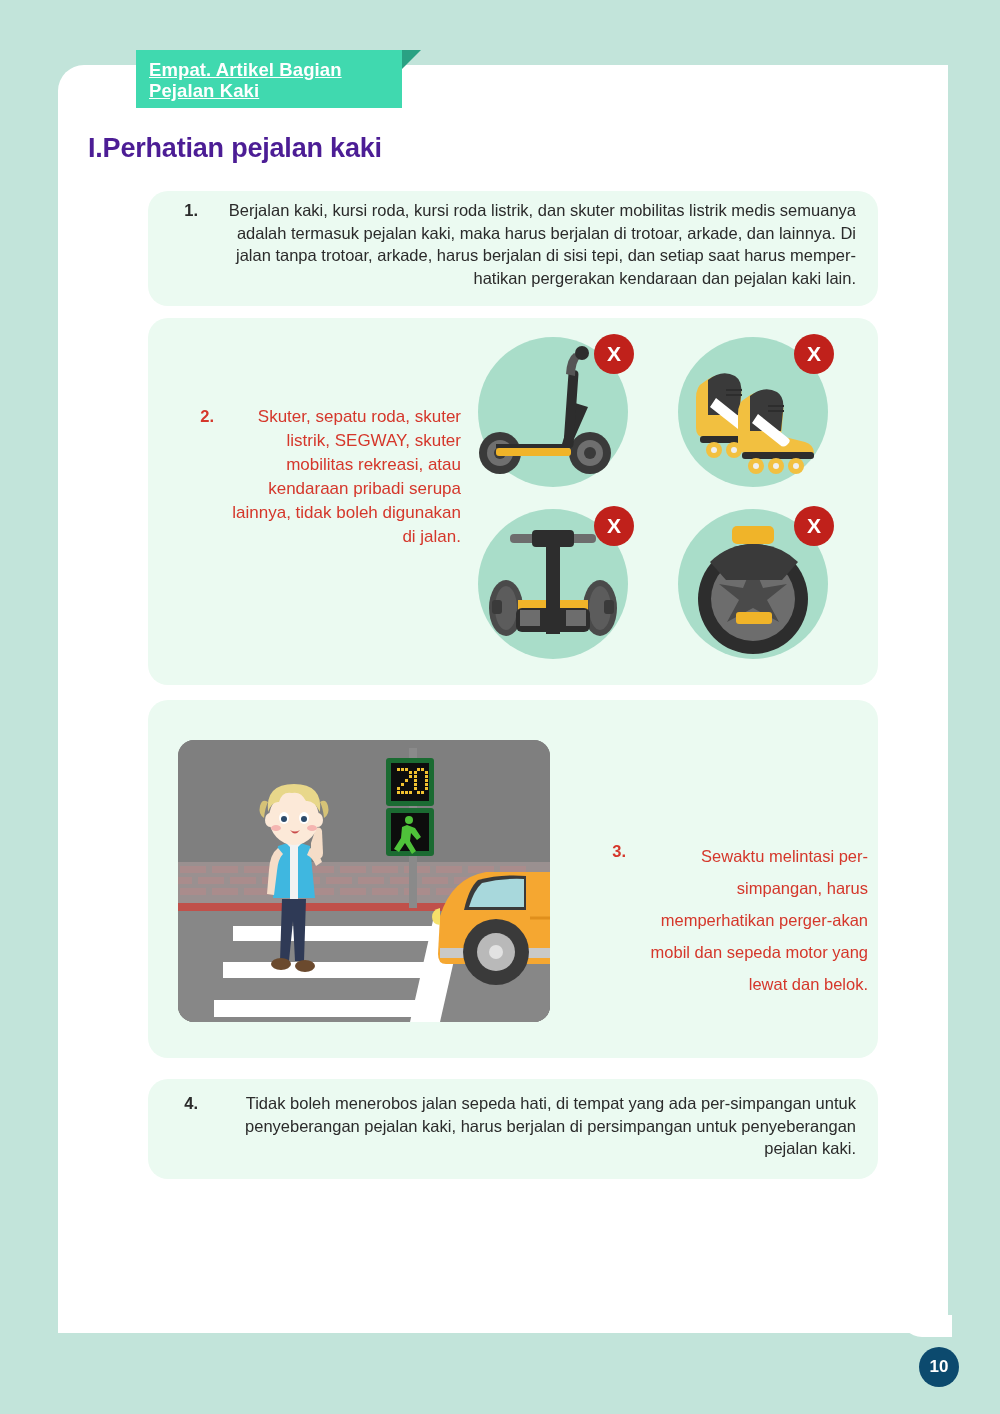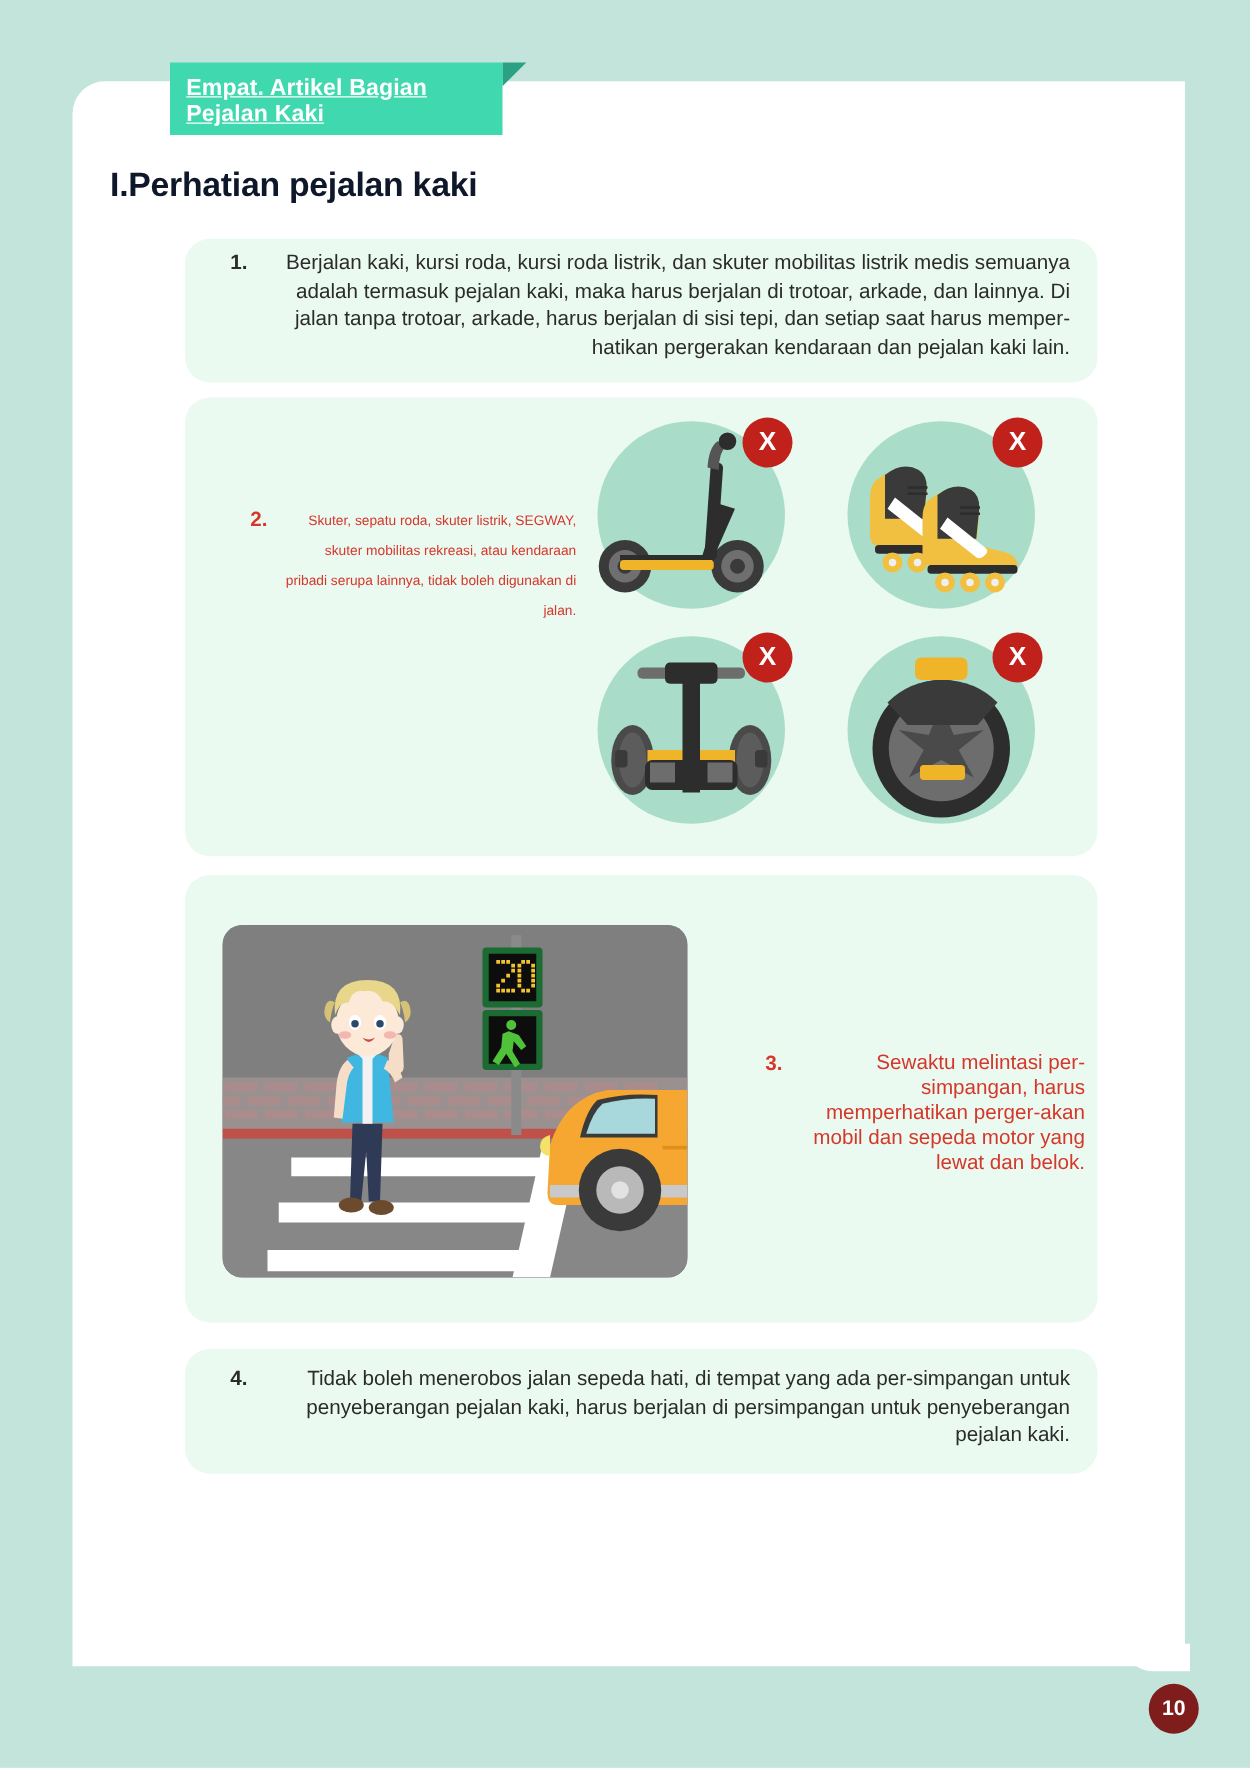--- a/index.html
+++ b/index.html
@@ -48,21 +48,21 @@
     width: 0; height: 0;
     border-top: 19px solid #2aa183;
     border-right: 19px solid transparent;
     z-index: 5;
   }
 
   
   .heading {
     position: absolute;
     left: 88px; top: 133px;
-    color: #0f172a;
+    color: #4c1d95;
     font-size: 27px;
     font-weight: bold;
     letter-spacing: -.2px;
   }
 
   
   .panel {
     position: absolute;
     background: #ebfaf1;
     border-radius: 20px;
@@ -92,25 +92,25 @@
     text-align: right;
   }
   .dark .item-num, .dark .item-body { color: #2b2b2b; }
   .red  .item-num, .red  .item-body { color: #d5372b; }
 
   #item-1 { left: 176px; top: 199px;  width: 680px; }
   #item-1 .item-num { width: 22px; margin-right: 15px; }
 
   #item-2 { left: 196px; top: 405px;  width: 265px; }
   #item-2 .item-num { width: 18px; margin-right: 12px; }
-  #item-2 .item-body { line-height: 24px; font-size: 11px; }
+  #item-2 .item-body { line-height: 24px; font-size: 17px; }
 
   #item-3 { left: 608px; top: 840px;  width: 260px; }
   #item-3 .item-num { width: 18px; margin-right: 12px; }
-  #item-3 .item-body { line-height: 20px; }
+  #item-3 .item-body { line-height: 32px; }
 
   #item-4 { left: 176px; top: 1092px; width: 680px; }
   #item-4 .item-num { width: 22px; margin-right: 15px; }
 
   
   .icon-grid {
     position: absolute;
     left: 470px; top: 332px;
     width: 366px; height: 340px;
   }
@@ -149,21 +149,21 @@
     overflow: hidden;
     background: #807f7f;
   }
 
   
   .pagenum {
     position: absolute;
     left: 919px; top: 1347px;
     width: 40px; height: 40px;
     border-radius: 50%;
-    background: #7f1d1d;
+    background: #0c4a6e;
     color: #ffffff;
     font-size: 17px;
     font-weight: bold;
     line-height: 40px;
     text-align: center;
   }
   .corner-notch {
     position: absolute;
     left: 900px; top: 1315px;
     width: 52px; height: 22px;

